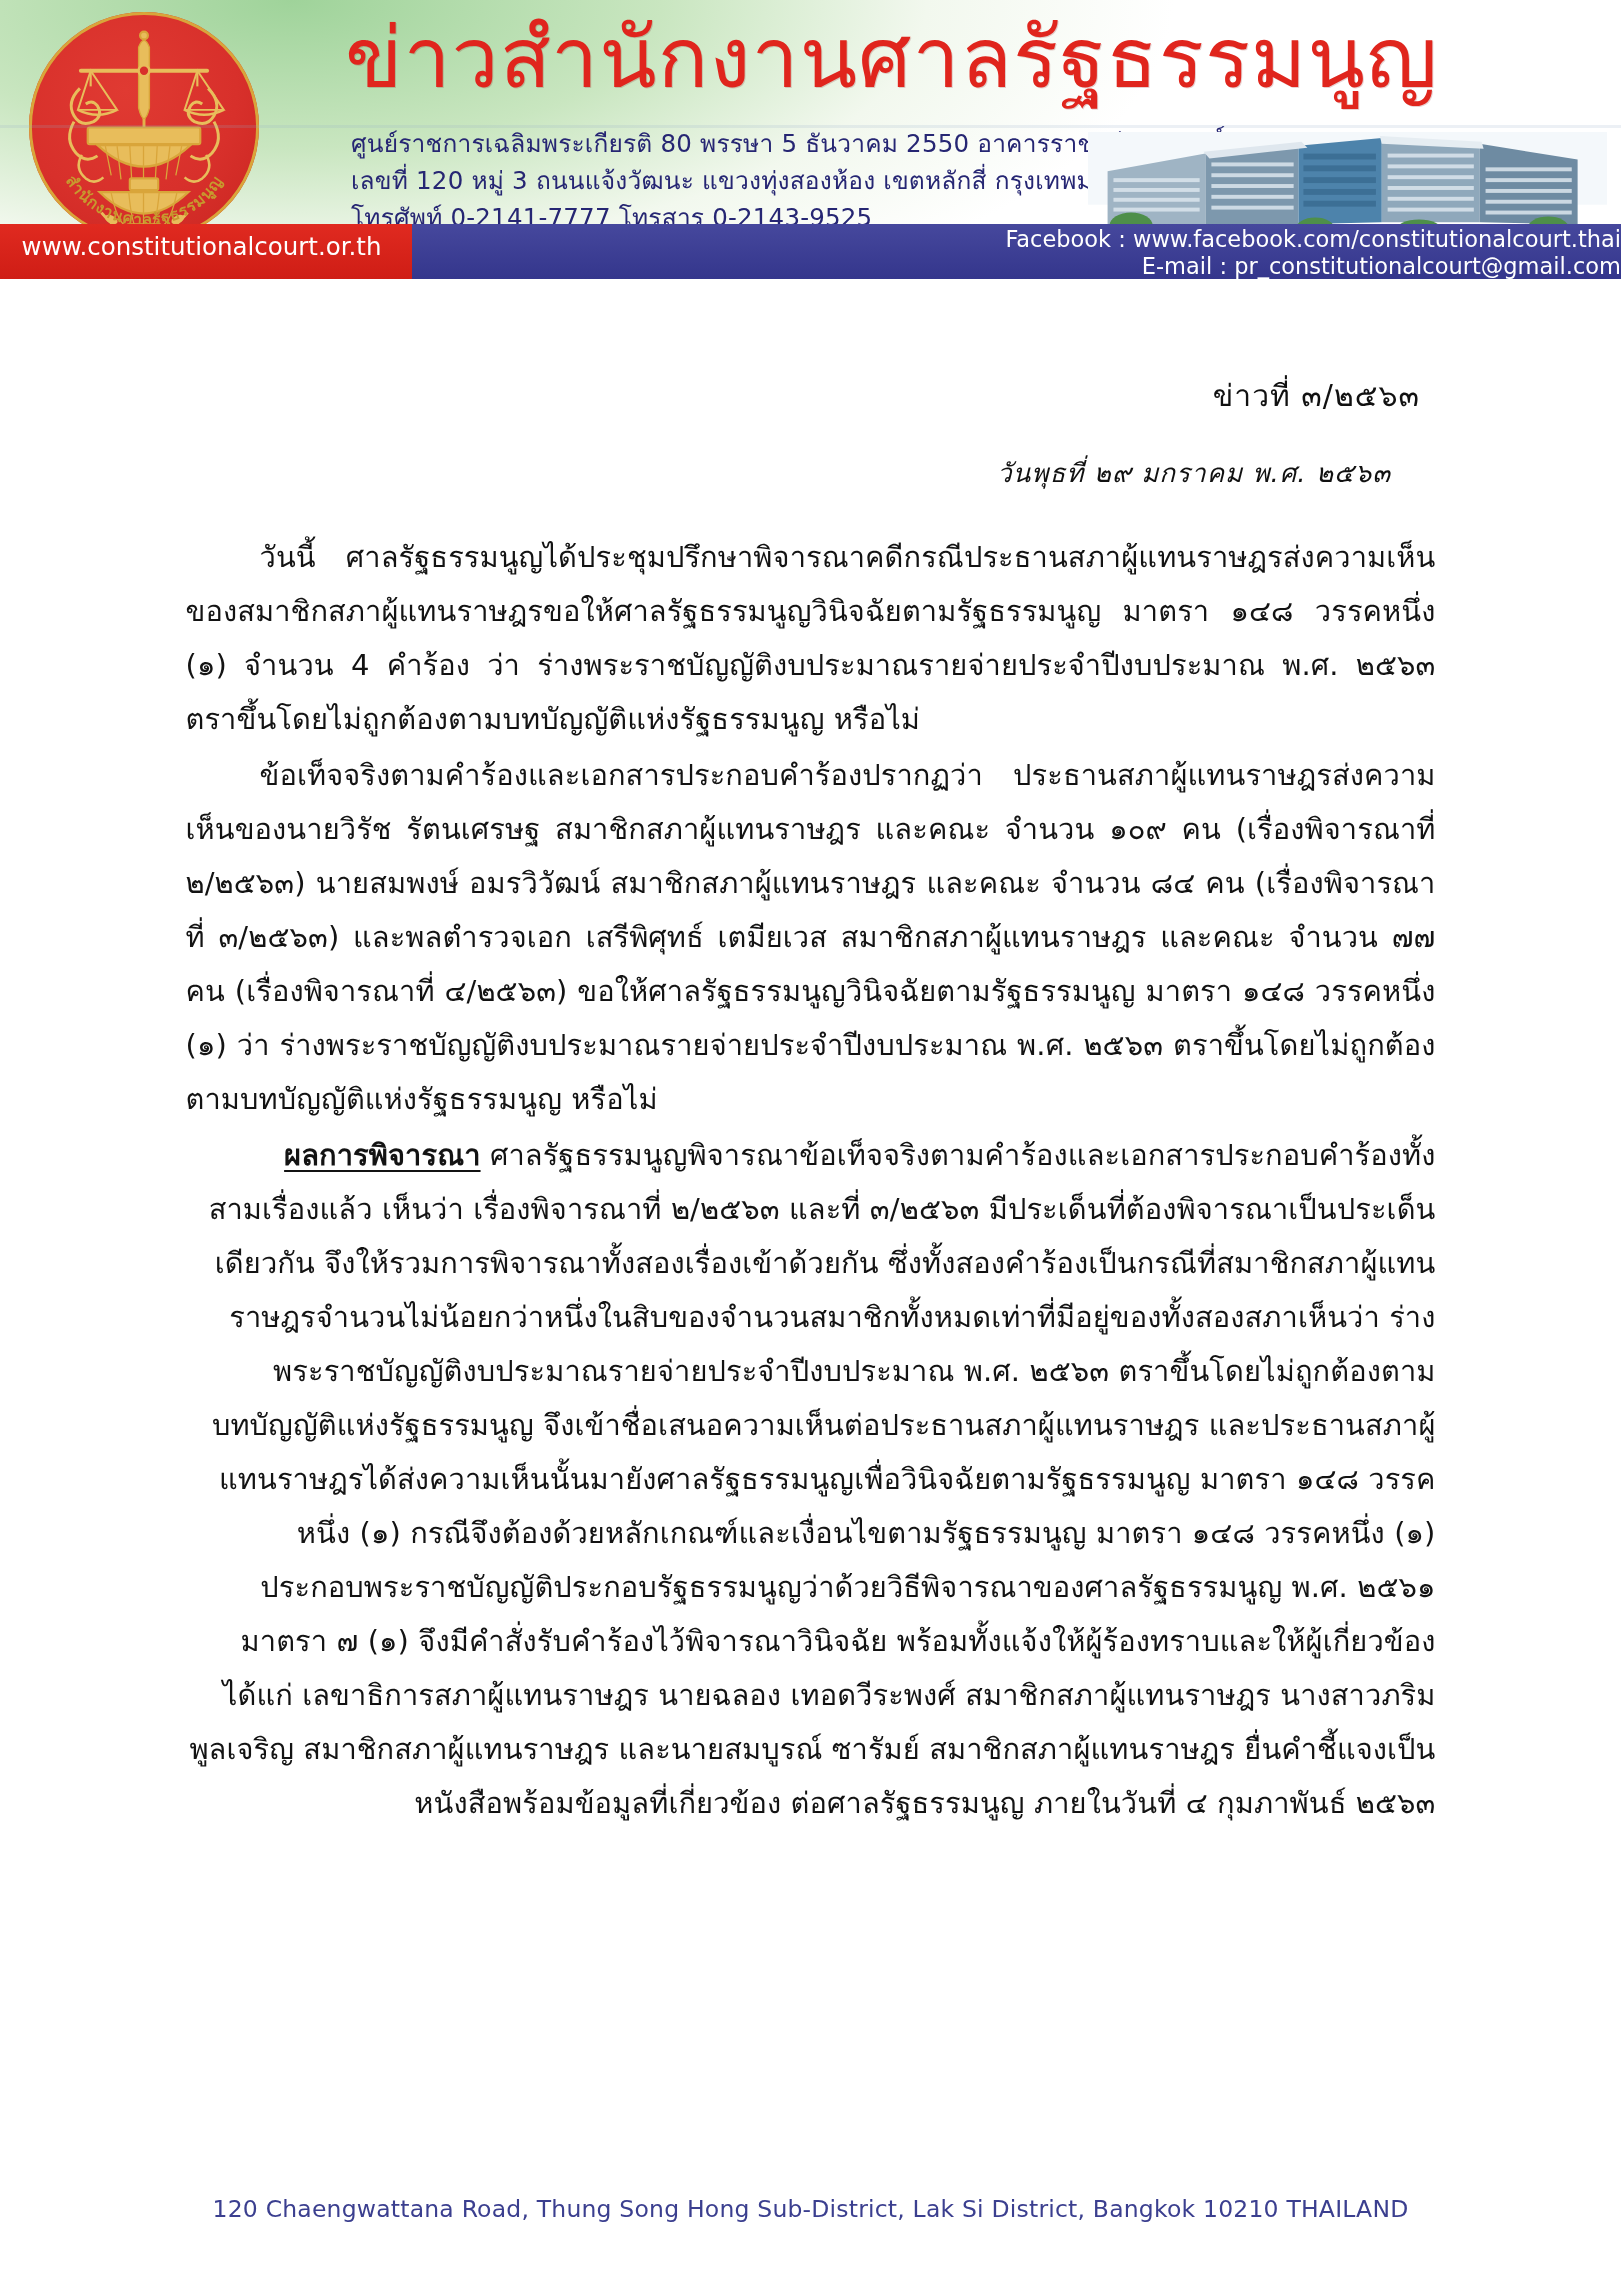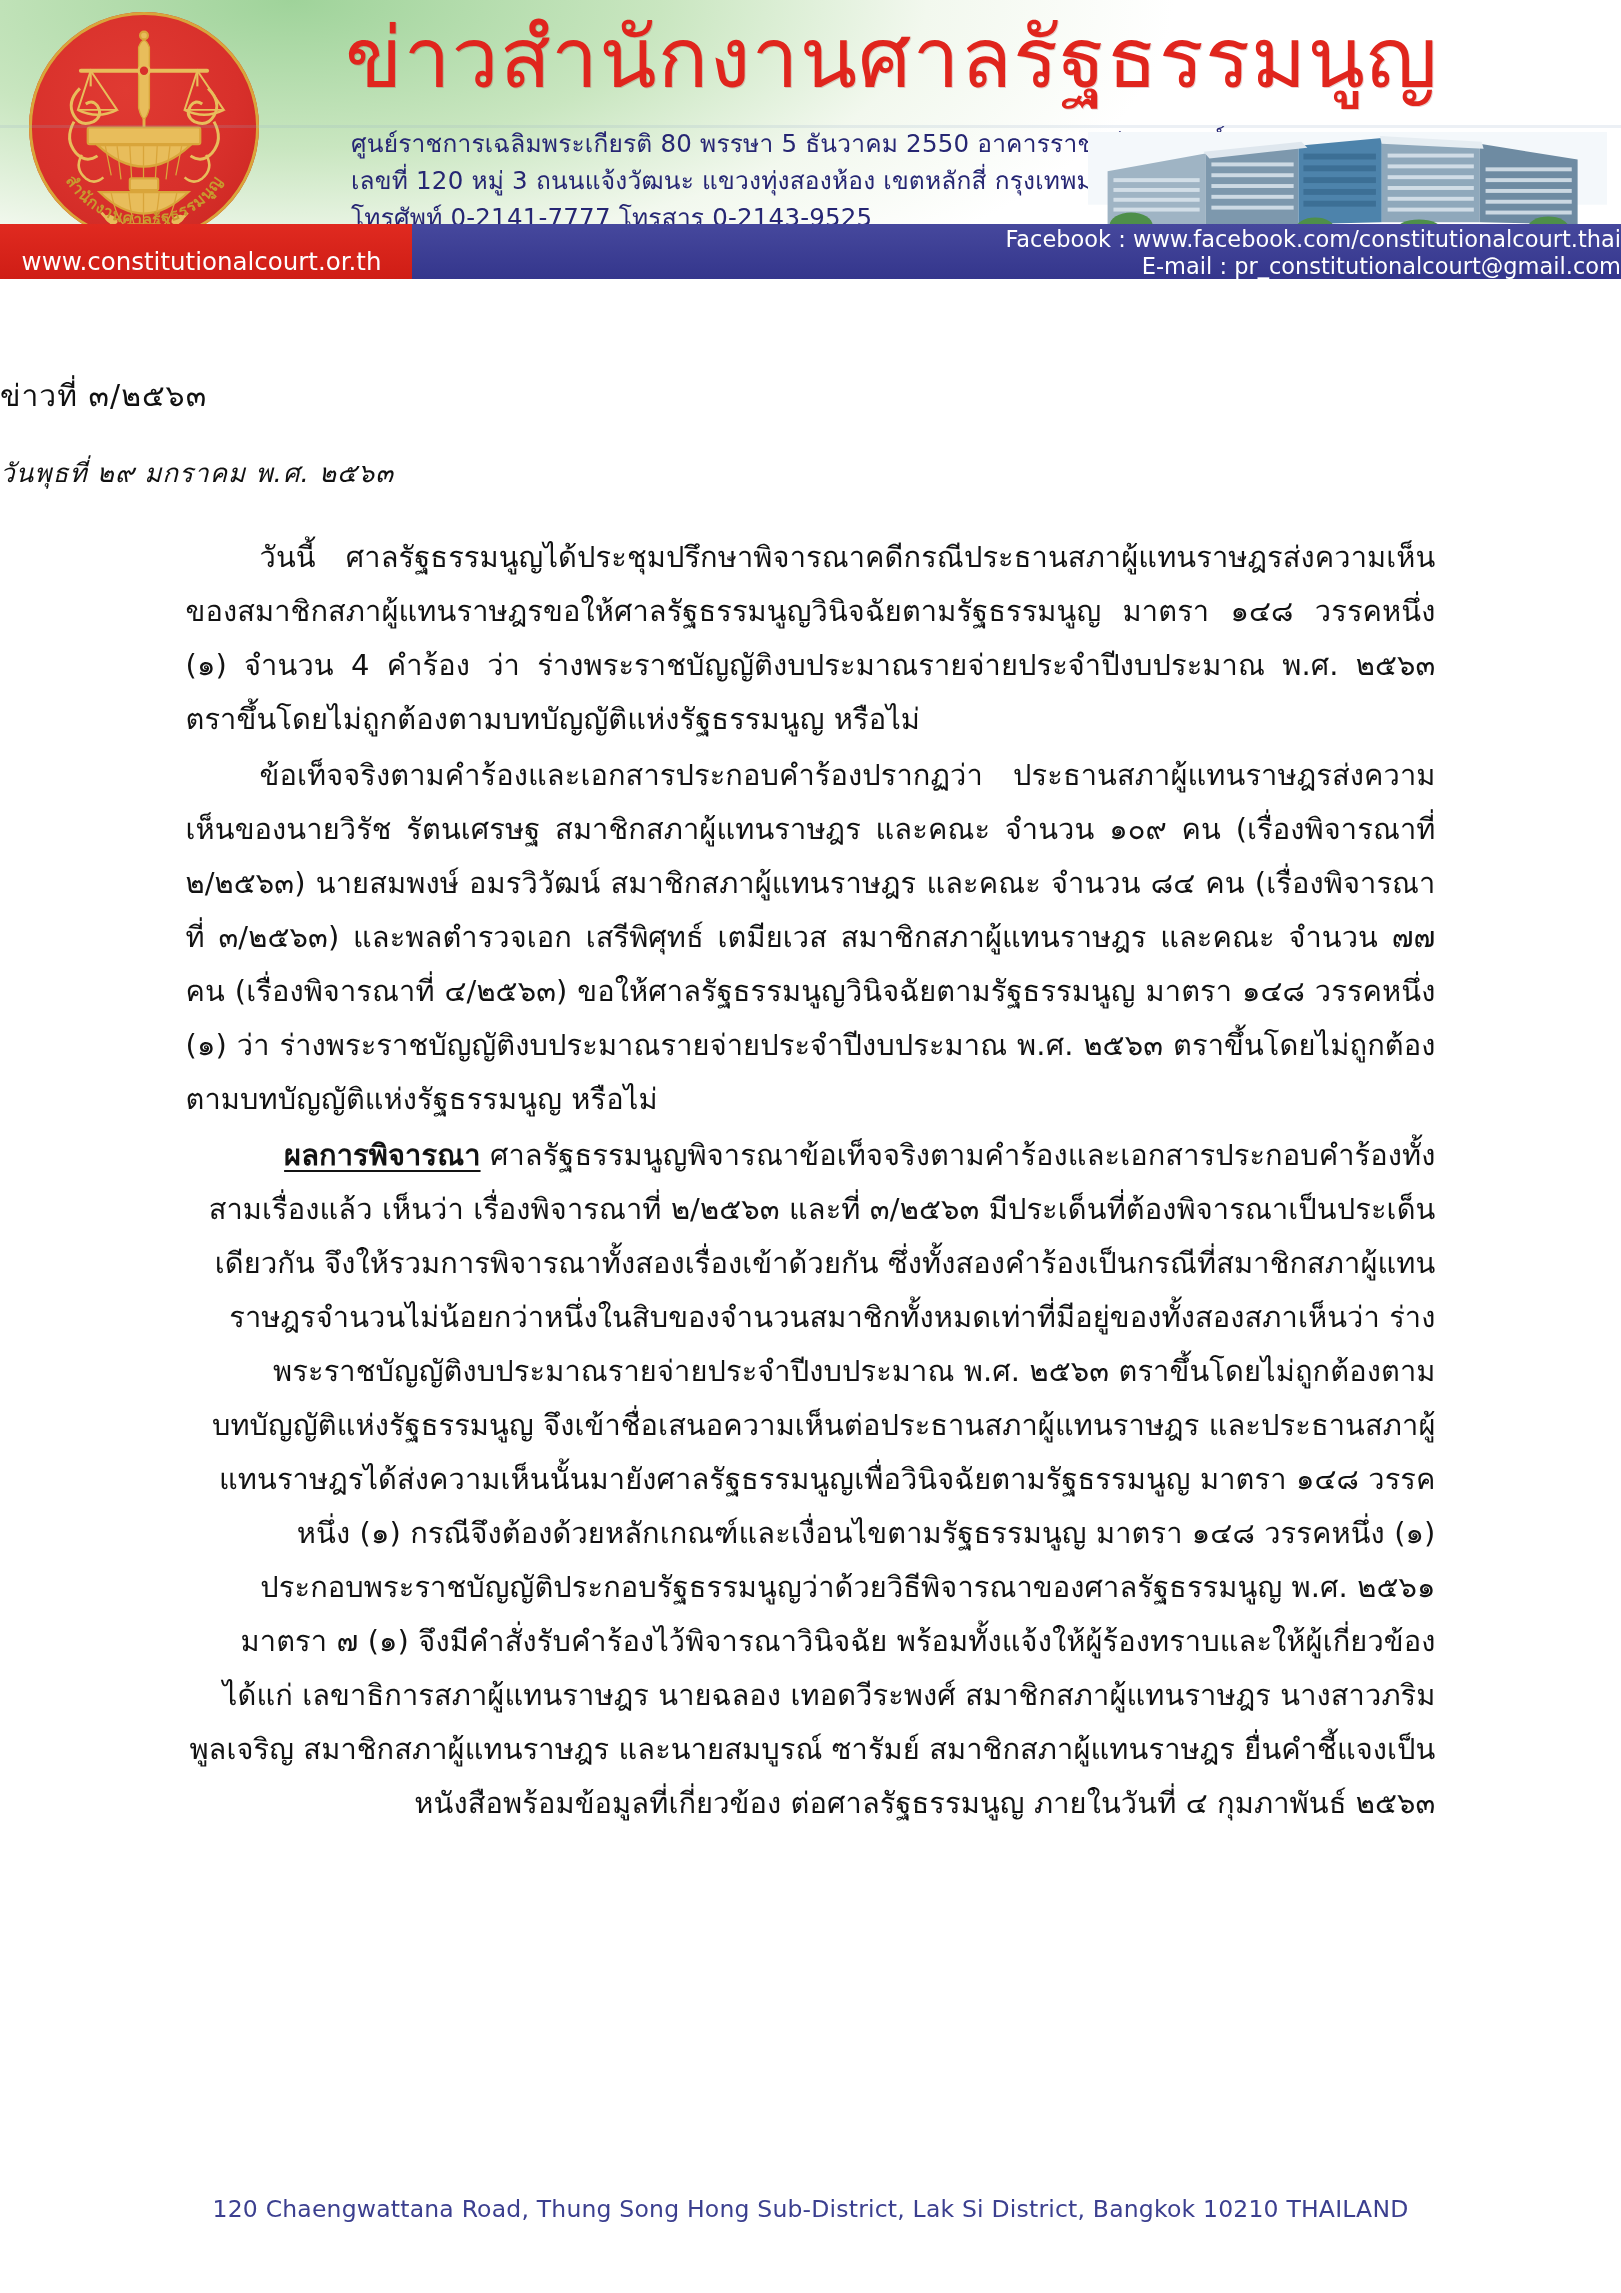--- a/index.html
+++ b/index.html
@@ -97,21 +97,21 @@
     display:flex;
     align-items:stretch;
   }
   .strip-red{
     width:412px;
     background:linear-gradient(180deg,#e02a20 0%,#cf1d15 100%);
     position:relative;
   }
   .strip-red span{
     position:absolute;
-    left:21.6px;bottom:3px;
+    left:21.6px;bottom:18px;
     color:#fff;
     font-size:24.5px;
     font-family:"DejaVu Sans","Liberation Sans",sans-serif;
     white-space:nowrap;
   }
   .strip-blue{
     flex:1;
     background:linear-gradient(180deg,#46489d 0%,#34368c 100%);
     position:relative;
     padding-left:21.6px;
@@ -128,21 +128,21 @@
 
   
   .doc-body{
     position:absolute;
     left:0;top:279px;
     width:1621px;
     padding:0;
   }
   .meta{
     padding-right:201px;
-    text-align:left;
+    text-align:right;
     font-family:"DejaVu Sans","Liberation Sans",sans-serif;
     color:#111;
   }
   .meta .m1{
     font-size:30px;
     margin-top:93px;
     letter-spacing:1px;
   }
   .meta .m2{
     font-size:26px;

